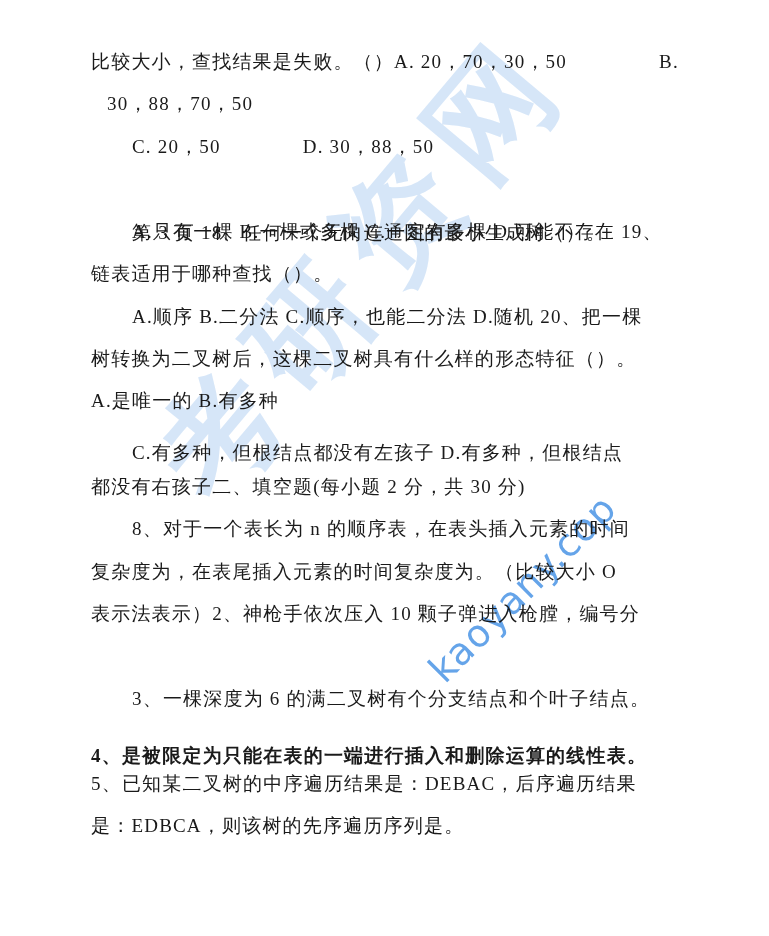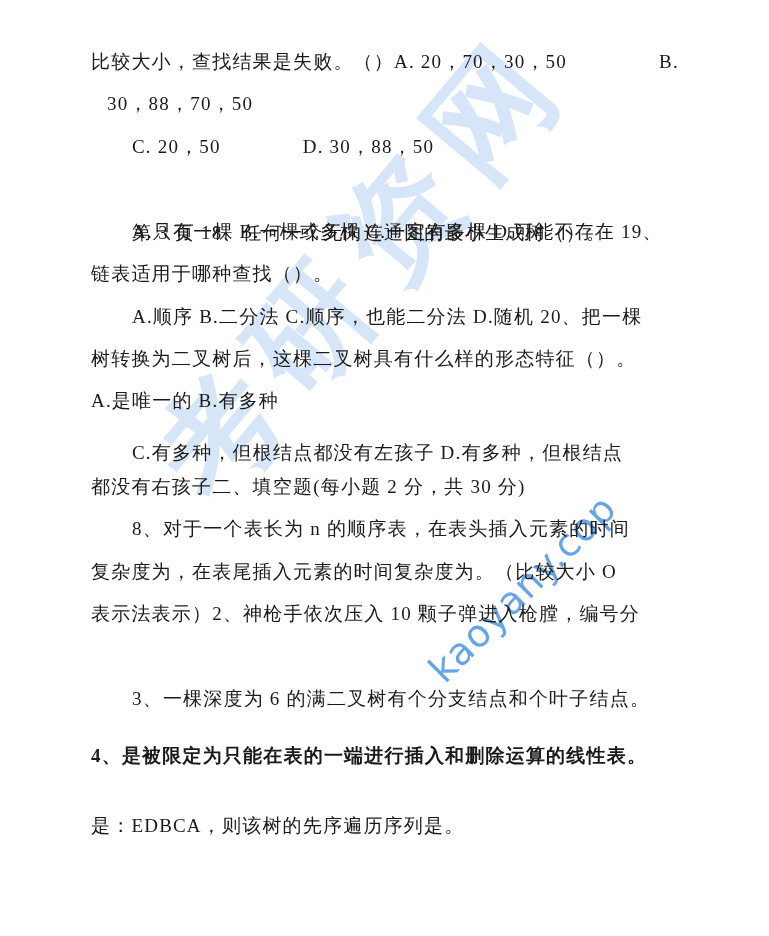--- a/index.html
+++ b/index.html
@@ -91,15 +91,16 @@
   <div class="line indent" style="top:305px;">A.顺序 B.二分法 C.顺序，也能二分法 D.随机 20、把一棵</div>
   <div class="line" style="top:389px;">A.是唯一的 B.有多种</div>
   <div class="line" style="top:347px;">树转换为二叉树后，这棵二叉树具有什么样的形态特征（）。</div>
   <div class="line indent" style="top:432px;margin-top:9px;">C.有多种，但根结点都没有左孩子  D.有多种，但根结点</div>
   <div class="line" style="top:475px;">都没有右孩子二、填空题(每小题 2 分，共 30 分)</div>
   <div class="line indent" style="top:517px;">8、对于一个表长为  n  的顺序表，在表头插入元素的时间</div>
   <div class="line" style="top:560px;">复杂度为，在表尾插入元素的时间复杂度为。（比较大小  O</div>
   <div class="line" style="top:602px;">表示法表示）2、神枪手依次压入 10 颗子弹进入枪膛，编号分</div>
   <div class="line indent" style="top:687px;">3、一棵深度为  6  的满二叉树有个分支结点和个叶子结点。</div>
   <div class="line" style="top:744px;font-weight:bold;">4、是被限定为只能在表的一端进行插入和删除运算的线性表。</div>
+  <div class="line" style="top:772px;">5、已知某二叉树的中序遍历结果是：DEBAC，后序遍历结果</div>
   <div class="line" style="top:814px;">是：EDBCA，则该树的先序遍历序列是。</div>
 
 </div>
 
 </body></html>

